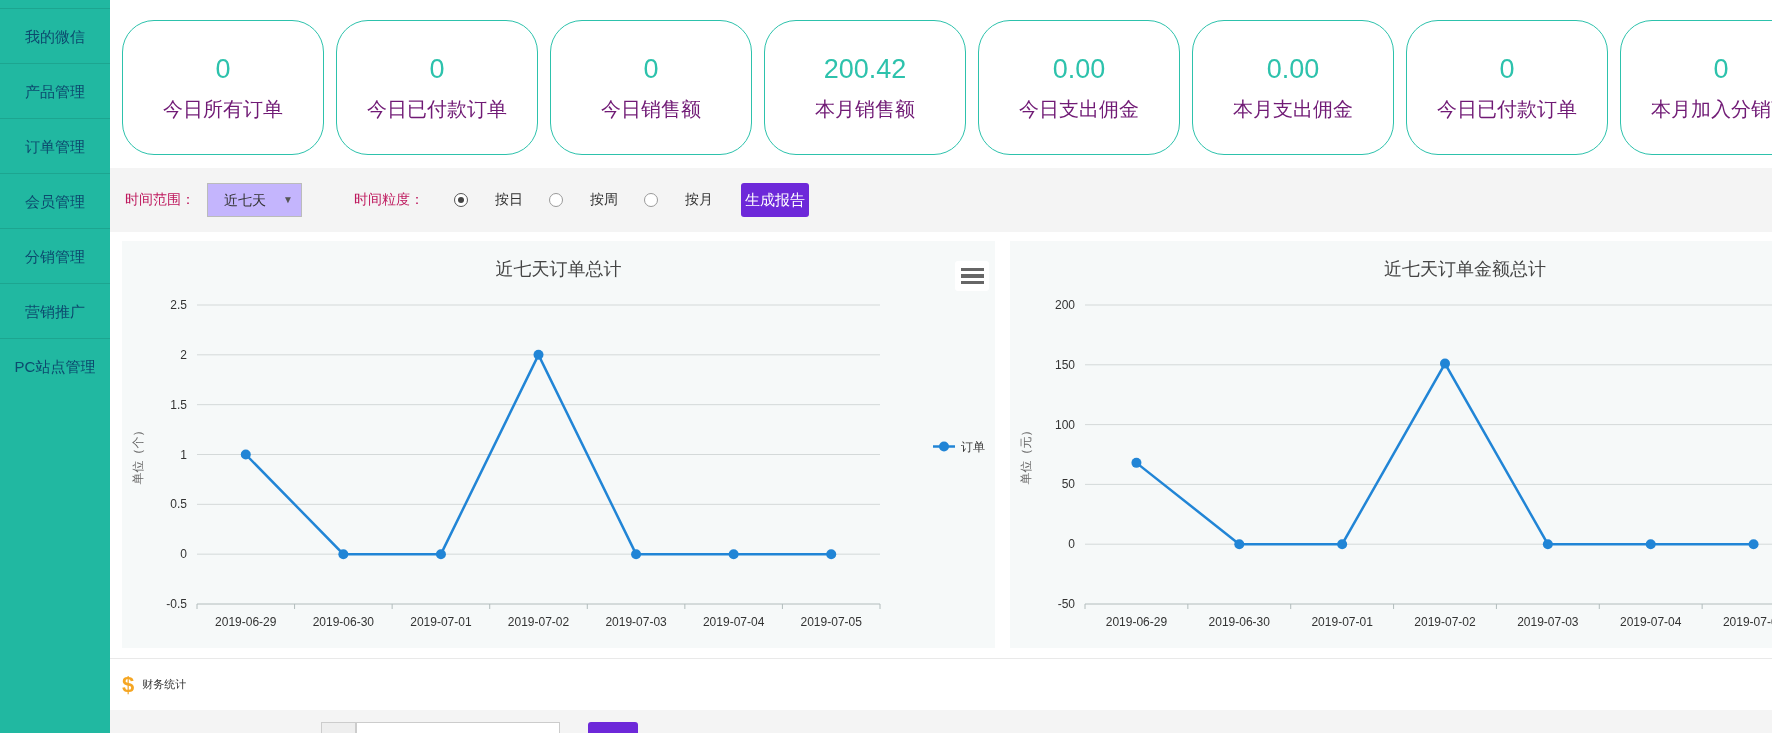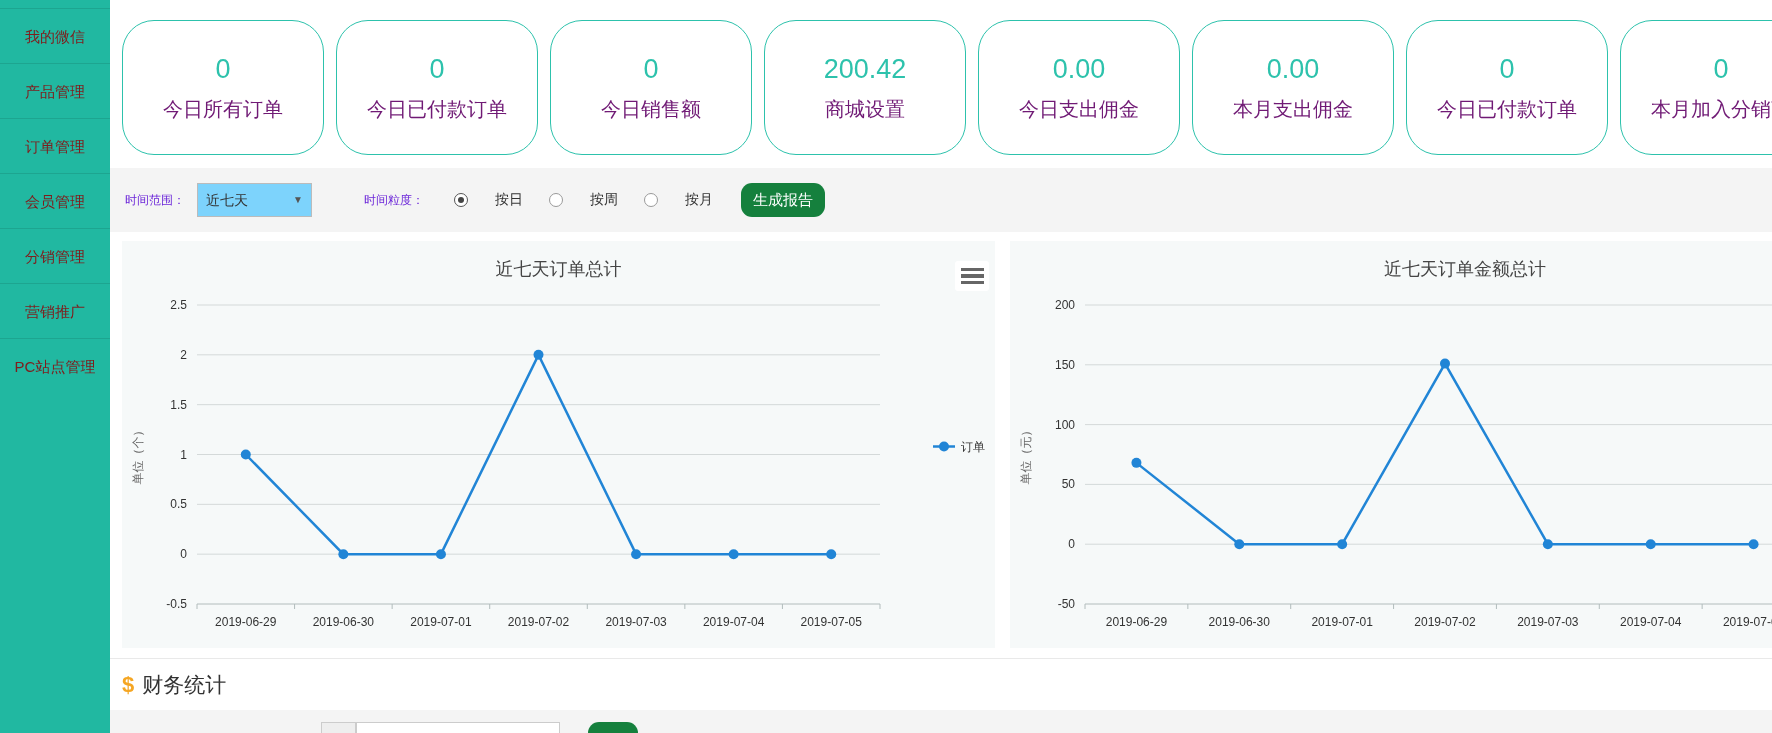--- a/index.html
+++ b/index.html
@@ -3,71 +3,71 @@
 <meta charset="utf-8">
 <style>
   * { margin:0; padding:0; box-sizing:border-box; }
   html,body { width:1772px; height:733px; overflow:hidden; background:#fff;
               font-family:"Liberation Sans","DejaVu Sans",sans-serif; }
 
   
   #sidebar { position:absolute; left:0; top:0; width:110px; height:733px;
              background:#21b8a1; }
   #sidebar ul { list-style:none; margin-top:8px; }
-  #sidebar li { height:55px; line-height:55px; text-align:center; color:#7f1d1d;
+  #sidebar li { height:55px; line-height:55px; text-align:center; color:#0c4a6e;
                 font-size:15px; border-top:1px solid rgba(0,0,0,0.10); cursor:pointer; }
 
   
   #main { position:absolute; left:110px; top:0; width:1662px; height:733px;
           overflow:hidden; background:#fff; }
 
   
   #cards-section { position:absolute; top:0; left:0; width:100%; height:168px; background:#fff; }
   .cards-row { position:absolute; top:20px; left:12px; display:flex; gap:12px; }
   .stat-card { width:202px; height:135px; border:1px solid #2dc2ac; border-radius:32px;
                background:#fff; display:flex; flex-direction:column; align-items:center;
                justify-content:center; flex:0 0 auto; }
   .stat-card .value { color:#2dc2ac; font-size:27px; line-height:34px; }
   .stat-card .label { color:#701a75; font-size:20px; margin-top:10px;text-align:right; }
 
   
   #filter-bar { position:absolute; top:168px; left:0; width:100%; height:64px;
                 background:#f4f4f4; display:flex; align-items:center; }
-  .flt-label { font-size:12px; color:#6d28d9; }
-  .select-box { position:relative; width:115px; height:34px; background:#7dd3fc;
+  .flt-label { font-size:14px; color:#be185d; }
+  .select-box { position:relative; width:95px; height:34px; background:#c4b5fd;
                 border:1px solid #bbb; font-size:14px; color:#333; line-height:32px;
-                padding-left:8px; cursor:pointer; margin-left:12px; }
+                padding-left:16px; cursor:pointer; margin-left:12px; }
   .select-box .arrow { position:absolute; right:8px; top:0; font-size:10px; color:#555; }
   .radio { display:inline-flex; align-items:center; font-size:14px; color:#333;
            cursor:pointer;gap:21px; }
   .radio .dot { width:14px; height:14px; border-radius:50%; border:1px solid #9a9a9a;
                 background:#fff; margin-right:6px; position:relative; }
   .radio.checked .dot { border-color:#555; }
   .radio.checked .dot::after { content:""; position:absolute; left:3px; top:3px;
                 width:6px; height:6px; border-radius:50%; background:#444; }
-  .btn-teal { background:#15803d; color:#fff; border:none; font-size:15px;
-              height:34px; padding:0 12px; border-radius:11px; cursor:pointer; }
+  .btn-teal { background:#6d28d9; color:#fff; border:none; font-size:15px;
+              height:34px; padding:0 4px; border-radius:3px; cursor:pointer; }
 
   
   #charts-section { position:absolute; top:232px; left:0; width:100%; height:426px; background:#fff; }
   .chart-panel { position:absolute; top:9px; height:407px; background:#f6f9f9; }
   #panel-left  { left:12px;  width:873px; }
   #panel-right { left:900px; width:910px; }
   .toolbox { position:absolute; top:20px; right:6px; width:34px; height:30px;
              background:#fff; border-radius:3px; display:flex; flex-direction:column;
              justify-content:center; gap:3px; align-items:center; cursor:pointer; }
   .toolbox span { display:block; width:23px; height:3.5px; background:#666; }
   svg text { font-family:"Liberation Sans","DejaVu Sans",sans-serif; }
 
   
   #finance-header { position:absolute; top:658px; left:0; width:100%; height:52px;
                     background:#fff; border-top:1px solid #e9e9e9;
                     display:flex; align-items:center; padding-left:12px; }
   #finance-header .dollar { color:#f5a623; font-size:22px; font-weight:bold; margin-right:8px; }
-  #finance-header .ttl { font-size:21px; color:#333; }
+  #finance-header .ttl { font-size:11px; color:#333; }
   #finance-bar { position:absolute; top:710px; left:0; width:100%; height:23px;
                  background:#f4f4f4; overflow:hidden; }
   .fin-addon { position:absolute; left:211px; top:12px; width:35px; height:34px;
                background:#eee; border:1px solid #ccc; }
   .fin-input { position:absolute; left:246px; top:12px; width:204px; height:34px;
                background:#fff; border:1px solid #ccc; font-size:13px; padding:0 6px; }
   .fin-btn   { position:absolute; left:478px; top:12px; width:50px; height:34px; }
 </style>
 </head>
 <body>
@@ -95,21 +95,21 @@
       <div class="stat-card">
         <div class="value">0</div>
         <div class="label">今日已付款订单</div>
       </div>
       <div class="stat-card">
         <div class="value">0</div>
         <div class="label">今日销售额</div>
       </div>
       <div class="stat-card">
         <div class="value">200.42</div>
-        <div class="label">商城设置</div>
+        <div class="label">本月销售额</div>
       </div>
       <div class="stat-card">
         <div class="value">0.00</div>
         <div class="label">今日支出佣金</div>
       </div>
       <div class="stat-card">
         <div class="value">0.00</div>
         <div class="label">本月支出佣金</div>
       </div>
       <div class="stat-card">

